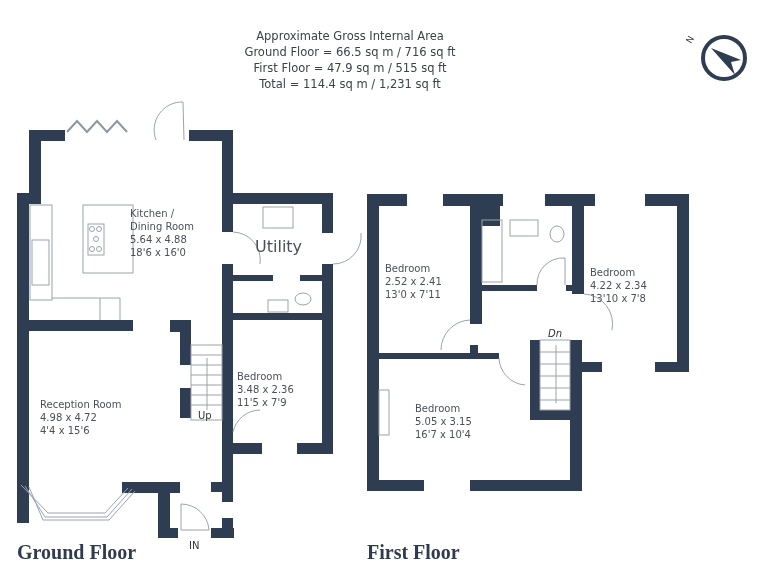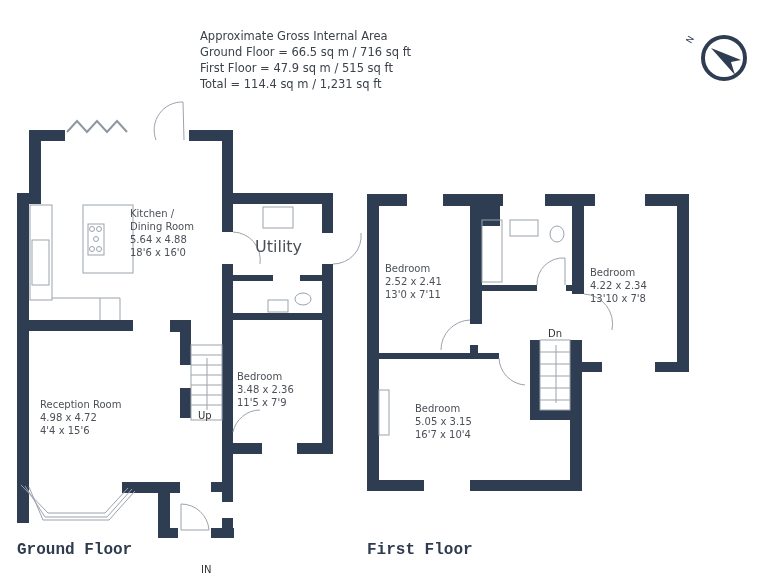--- a/index.html
+++ b/index.html
@@ -1,21 +1,21 @@
 <!DOCTYPE html>
 <html><head>
 <meta charset="utf-8">
 <style>
   html, body { margin:0; padding:0; background:#ffffff; }
   body { width:768px; height:576px; position:relative; overflow:hidden; font-family:"DejaVu Sans", sans-serif; color:#4a4f57; }
-  .area { position:absolute; left:200px; top:28px; width:300px; font-size:11.5px; line-height:16px; color:#3c424b; }
+  .area { position:absolute; left:200px; top:28px; width:300px; text-align:center; font-size:11.5px; line-height:16px; color:#3c424b; }
   .area div { white-space:nowrap; }
   svg.plan { position:absolute; left:0; top:0; }
   .lbl { position:absolute; text-align:left; font-size:10px; line-height:13px; color:#4b5058; white-space:nowrap; }
-  .floor-title { position:absolute; font-weight:bold; font-size:16px; color:#2f3b4e; font-family:Liberation Mono, monospace; }
+  .floor-title { position:absolute; font-weight:bold; font-size:20px; color:#2f3b4e; font-family:Liberation Serif, serif; }
   .small { position:absolute; font-size:10px; color:#333; }
 </style>
 </head>
 <body>
 
 <div class="area">
   <div>Approximate Gross Internal Area</div>
   <div>Ground Floor = 66.5 sq m / 716 sq ft</div>
   <div>First Floor = 47.9 sq m / 515 sq ft</div>
   <div>Total = 114.4 sq m / 1,231 sq ft</div>
@@ -168,32 +168,32 @@
   <div>Reception Room</div>
   <div>4.98 x 4.72</div>
   <div>4'4 x 15'6</div>
 </div>
 <div class="lbl" style="left:237px;top:370px;width:80px;">
   <div>Bedroom</div>
   <div>3.48 x 2.36</div>
   <div>11'5 x 7'9</div>
 </div>
 <div class="small" style="left:198px;top:410px;">Up</div>
-<div class="small" style="left:201px;top:540px;margin-top:24px;">IN</div>
+<div class="small" style="left:189px;top:540px;">IN</div>
 <div class="floor-title" style="left:17px;top:541px;">Ground Floor</div>
 
 <div class="lbl" style="left:385px;top:262px;width:80px;">
   <div>Bedroom</div>
   <div>2.52 x 2.41</div>
   <div>13'0 x 7'11</div>
 </div>
 <div class="lbl" style="left:590px;top:266px;width:80px;">
   <div>Bedroom</div>
   <div>4.22 x 2.34</div>
   <div>13'10 x 7'8</div>
 </div>
 <div class="lbl" style="left:415px;top:402px;width:80px;">
   <div>Bedroom</div>
   <div>5.05 x 3.15</div>
   <div>16'7 x 10'4</div>
 </div>
-<div class="small" style="left:548px;top:328px;">Dn</div>
+<div class="small" style="left:548px;top:328px;font-style:italic;">Dn</div>
 <div class="floor-title" style="left:367px;top:541px;">First Floor</div>
 
 </body></html>

